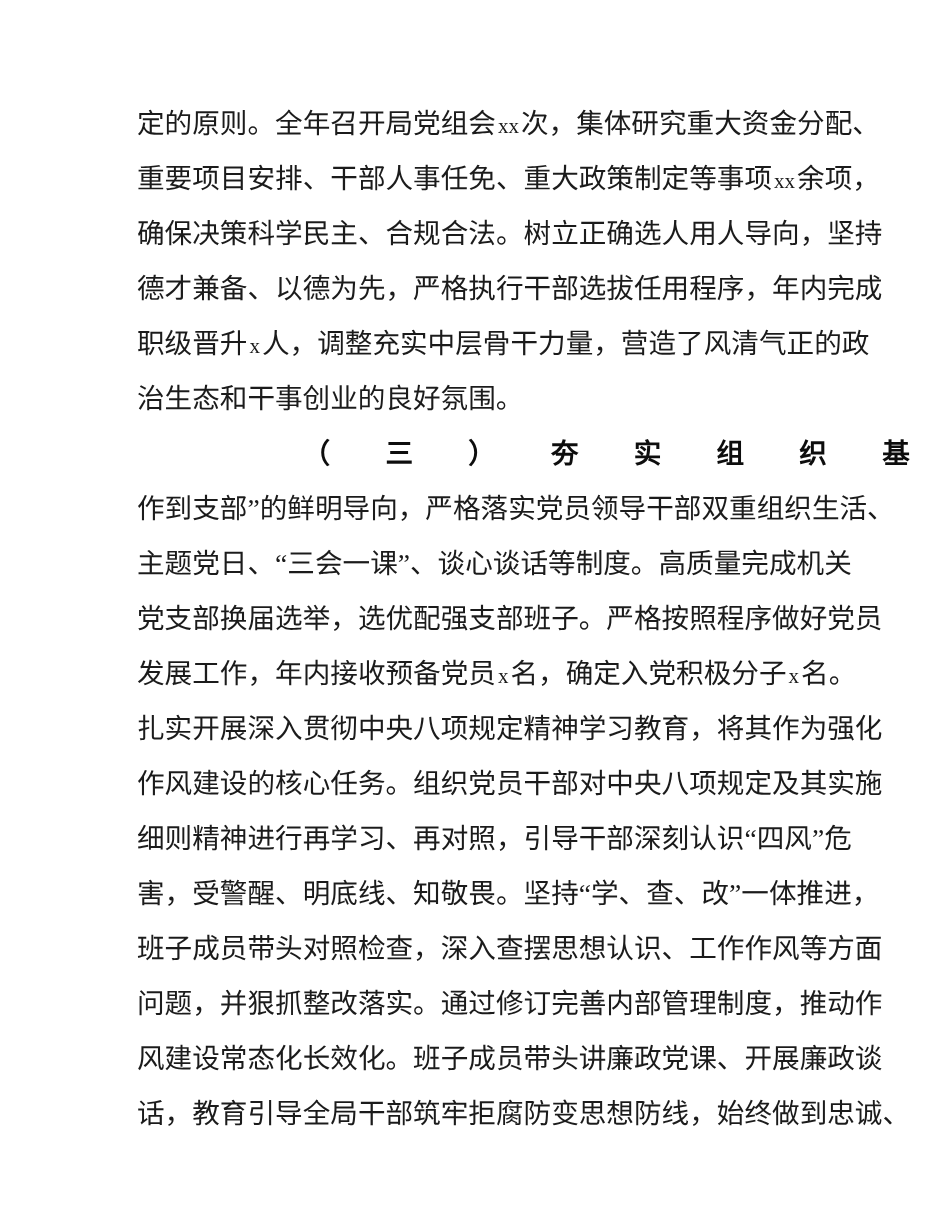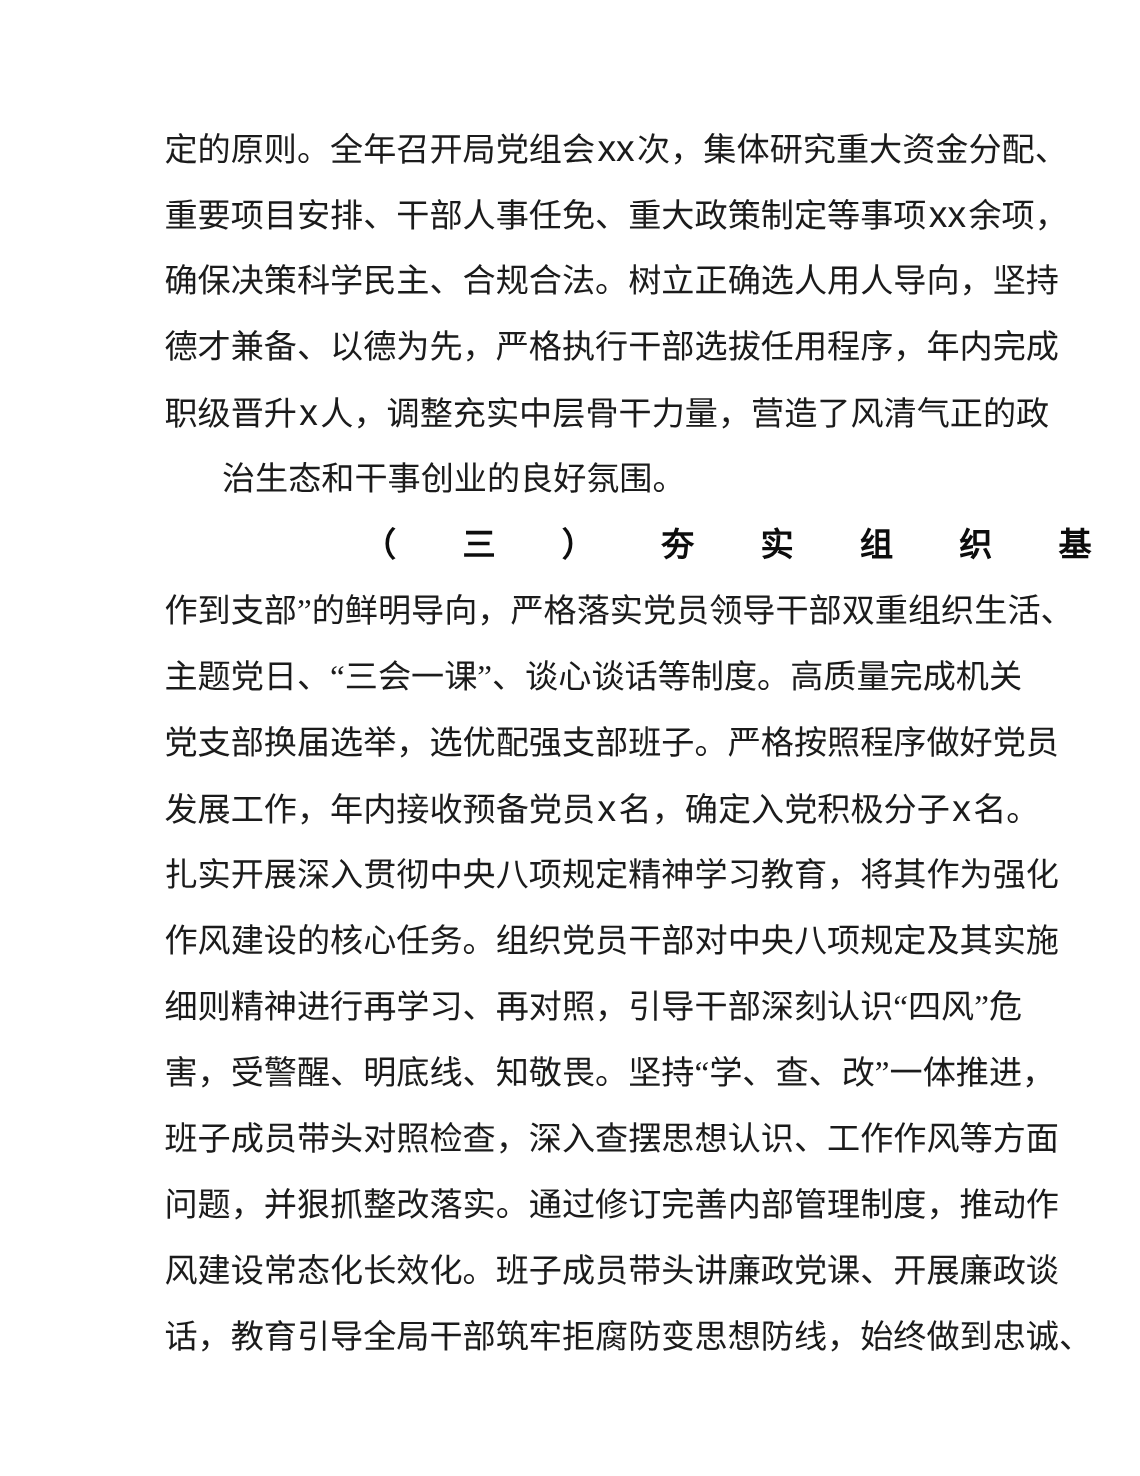--- a/index.html
+++ b/index.html
@@ -59,31 +59,30 @@
     align-items: baseline;
   }
 
   .line.justify > .cell {
     display: inline-block;
     white-space: pre;
   }
 
   .line.last {
     display: block;
-    margin-left: 48px;
   }
 
   .line.indent {
     text-indent: 55.2px;
   }
 
   
   .lat {
-    font-family: Liberation Sans, sans-serif;
-    font-size: 31px;
+    font-family: Liberation Serif, serif;
+    font-size: 21px;
     padding: 0 2px;
   }
 
   .bold {
     font-weight: 700;
     color: #0d0d0d;
   }
 
   .cjk {
     font-family: "Liberation Serif", "DejaVu Serif", serif;

